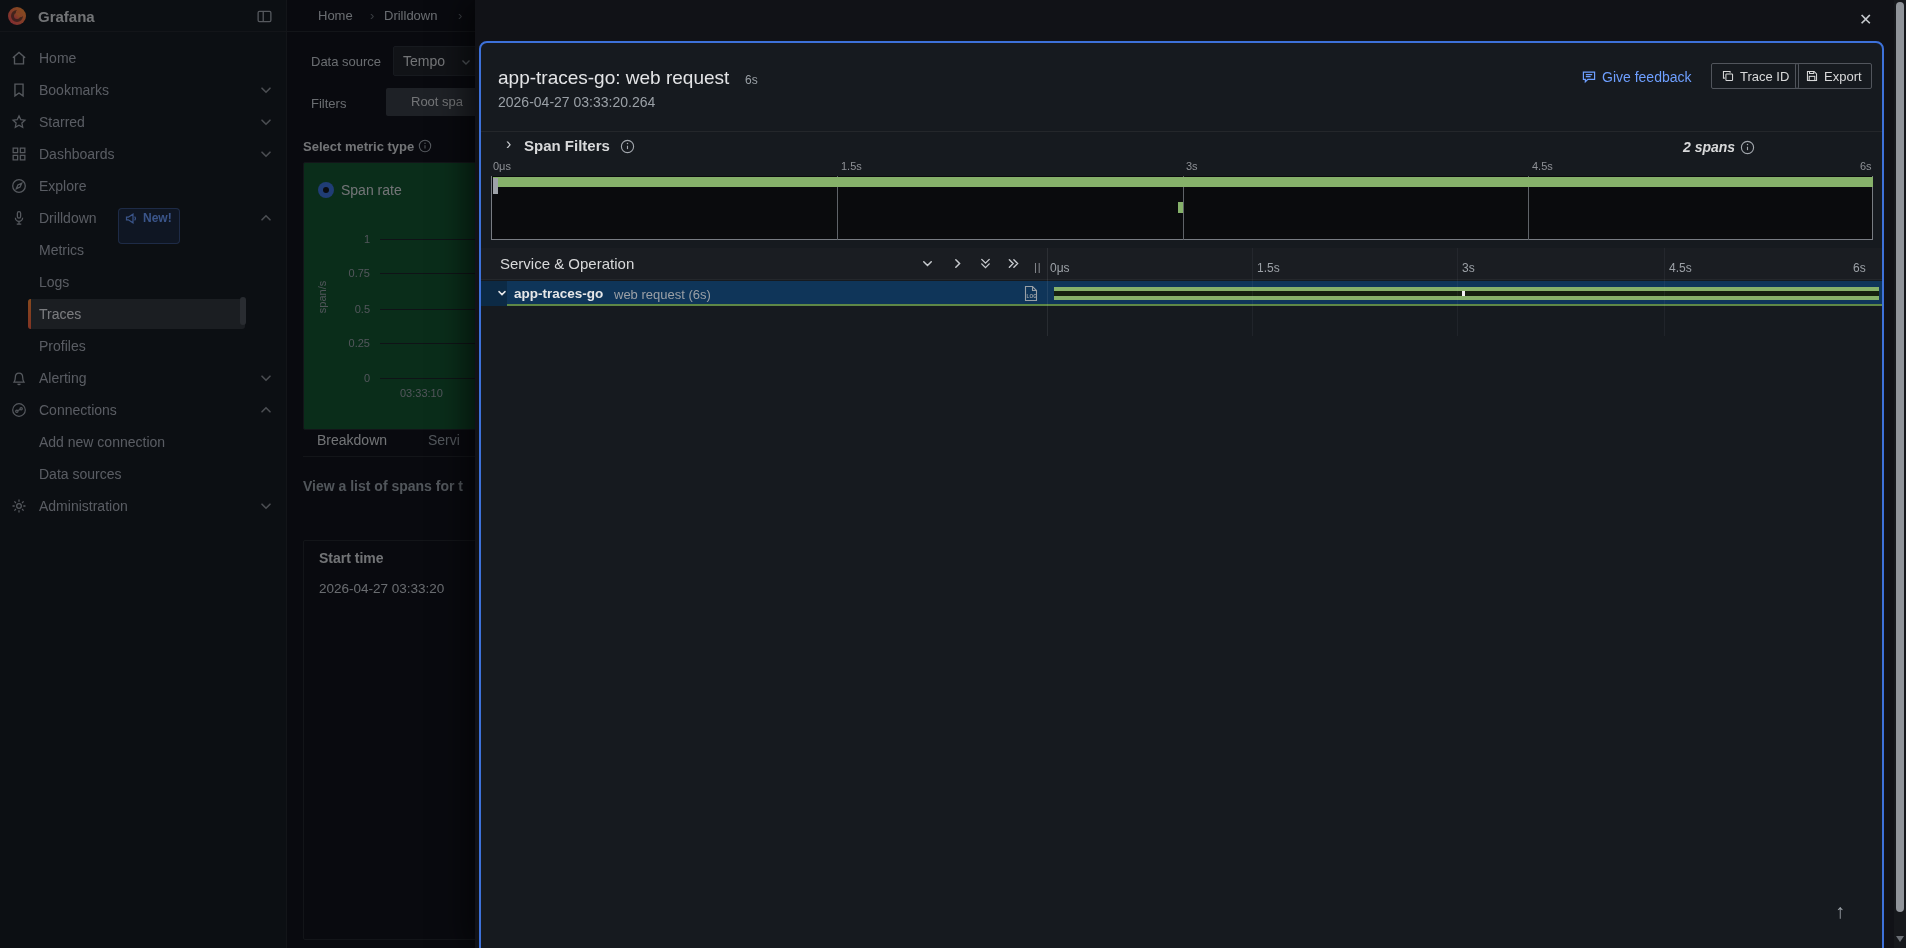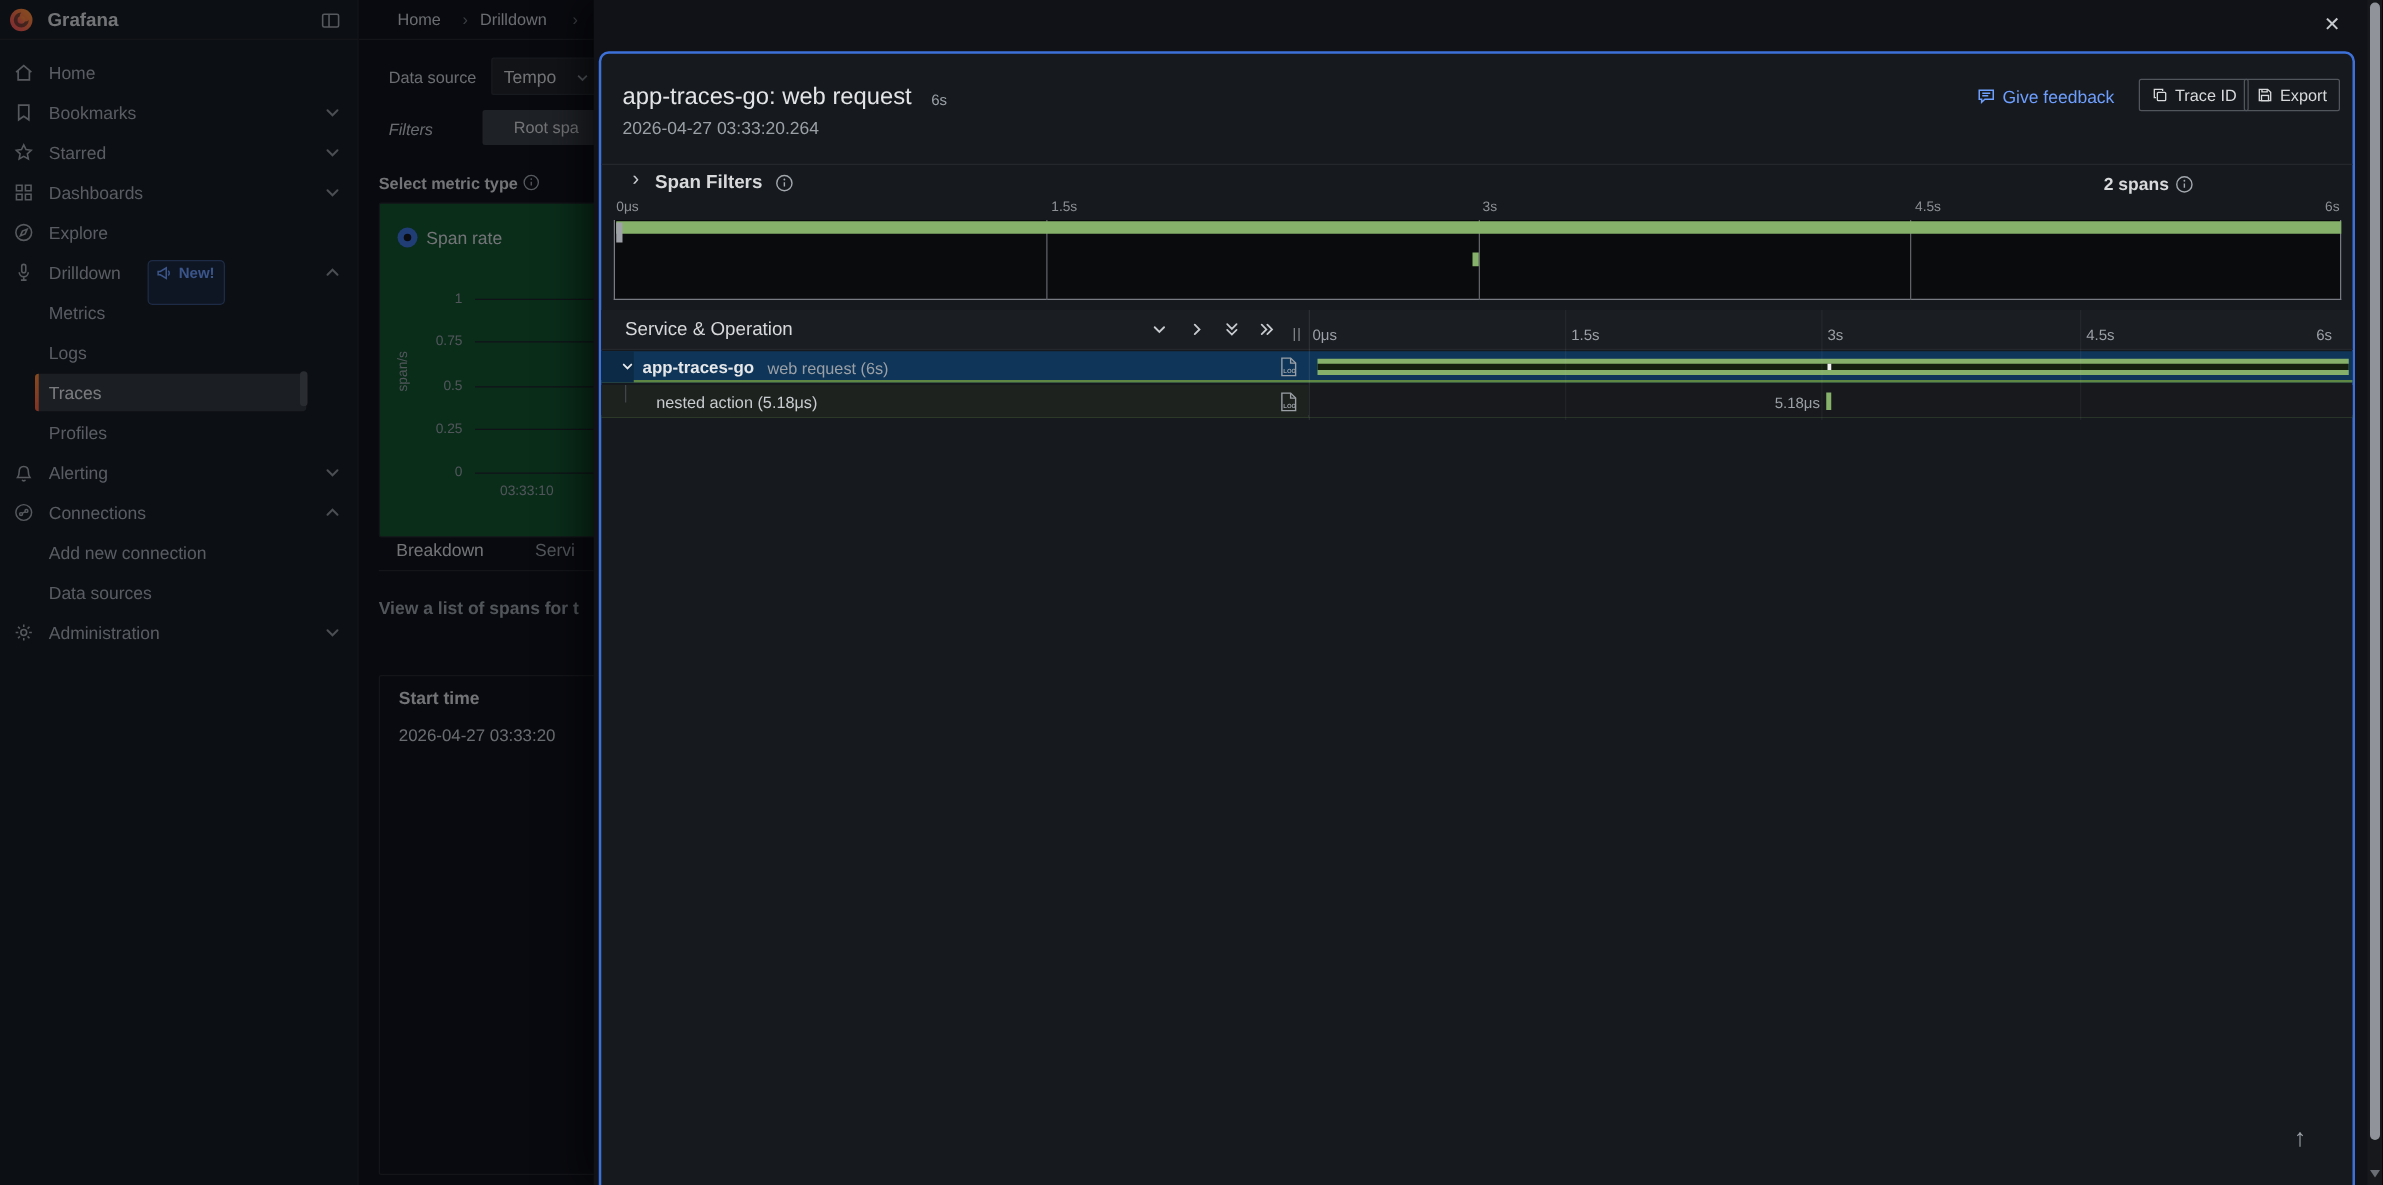--- a/index.html
+++ b/index.html
@@ -232,21 +232,21 @@
     <span class="abs lbl txt" style="left:24px;top:54px;font-weight:500;">Data source</span>
     <div class="abs" style="left:106px;top:46px;width:86px;height:30px;background:#202226;border:1px solid #2C3036;border-radius:2px;">
       <span class="abs txt" style="left:9px;top:6px;font-size:14px;color:#D8D9DA;">Tempo</span>
       <span class="abs" style="left:65px;top:8px;color:#9AA0A6;">
           <svg width="14" height="14" viewBox="0 0 16 16" fill="none" stroke="currentColor" stroke-width="1.6">
             <path d="M4 6.2l4 4 4-4"></path>
           </svg>
         </span>
     </div>
 
-    <span class="abs lbl txt" style="left:24px;top:96px;font-weight:500;font-style:italic;">Filters</span>
+    <span class="abs lbl txt" style="left:24px;top:96px;font-weight:500;">Filters</span>
     <div class="abs" style="left:99px;top:88px;width:92px;height:28px;background:#3A3D43;border-radius:2px;">
       <span class="abs txt" style="left:25px;top:6px;font-size:13px;color:#D8D9DA;font-weight:500;">Root spa</span>
     </div>
 
     <span class="abs txt" style="left:16px;top:139px;font-size:13px;font-weight:600;color:#D8D9DA;">Select metric type</span>
     <span class="abs ico" style="left:131px;top:139px;">
         <svg width="14" height="14" viewBox="0 0 16 16" fill="none" stroke="currentColor" stroke-width="1.2">
           <circle cx="8" cy="8" r="6.5"></circle>
           <path d="M8 7.2v3.6"></path>
           <circle cx="8" cy="4.9" r="0.8" fill="currentColor" stroke="none"></circle>
@@ -327,21 +327,21 @@
     <span class="abs" style="left:31px;top:135px;font-size:16px;color:#C7CACE;">›</span>
     <span class="abs txt" style="left:49px;top:137px;font-size:15px;font-weight:600;color:#D8D9DA;">Span Filters</span>
     <span class="abs ico" style="left:145px;top:139px;">
         <svg width="15" height="15" viewBox="0 0 16 16" fill="none" stroke="currentColor" stroke-width="1.2">
           <circle cx="8" cy="8" r="6.5"></circle>
           <path d="M8 7.2v3.6"></path>
           <circle cx="8" cy="4.9" r="0.8" fill="currentColor" stroke="none"></circle>
         </svg>
       </span>
 
-    <span class="abs txt" style="left:1208px;top:139px;font-size:14px;font-weight:600;color:#D8D9DA;">2 spans</span>
+    <span class="abs txt" style="left:1208px;top:139px;font-size:14px;font-weight:600;color:#D8D9DA;font-style:italic;">2 spans</span>
     <span class="abs ico" style="left:1265px;top:140px;">
         <svg width="15" height="15" viewBox="0 0 16 16" fill="none" stroke="currentColor" stroke-width="1.2">
           <circle cx="8" cy="8" r="6.5"></circle>
           <path d="M8 7.2v3.6"></path>
           <circle cx="8" cy="4.9" r="0.8" fill="currentColor" stroke="none"></circle>
         </svg>
       </span>
     <button class="btn btn-sm" style="left:1300px;top:134px;width:44px;">
         <span>Prev</span>
       </button>
@@ -409,35 +409,20 @@
             <path d="M8.5 1v4h4"></path>
             <text x="2.6" y="12.6" font-size="4.8" font-weight="bold" fill="currentColor" stroke="none">LOG</text>
           </svg>
       </span>
       <div class="spanbar" style="left:573px;top:6px;width:825px;height:13px;">
         <div class="midstripe"></div>
         <div class="abs" style="left:408px;top:4px;width:3px;height:5px;background:#F2F2F2;"></div>
       </div>
     </div>
 
-    <div class="abs" style="left:6px;top:308px;width:1401px;height:26px;border-bottom:2px solid #5E8746;">
-      <div class="abs" style="left:0;top:0;width:566px;height:26px;background:#1E221E;"></div>
-      <div class="abs" style="left:566px;top:0;width:835px;height:26px;background:#17191C;"></div>
-      <div class="vline" style="left:19px;top:0;height:14px;background:#41454B;"></div>
-      <span class="abs txt" style="left:44px;top:6px;font-size:13px;color:#C9CCCF;">nested action (5.18μs)</span>
-      <span class="abs" style="left:543px;top:5px;color:#9AA0A6;">
-        <svg width="14" height="17" viewBox="0 0 14 16" fill="none" stroke="currentColor" stroke-width="1.1">
-            <path d="M1.5 1h7l4 4v10h-11z"></path>
-            <path d="M8.5 1v4h4"></path>
-            <text x="2.6" y="12.6" font-size="4.8" font-weight="bold" fill="currentColor" stroke="none">LOG</text>
-          </svg>
-      </span>
-      <span class="abs" style="left:875px;top:7px;width:100px;text-align:right;font-size:12px;color:#9BA0A6;">5.18μs</span>
-      <div class="abs" style="left:980px;top:6px;width:4px;height:14px;background:#86B16A;"></div>
-    </div>
 
     <div class="vline" style="left:777px;top:248px;height:88px;background:rgba(204,204,220,0.06);"></div>
     <div class="vline" style="left:982px;top:248px;height:88px;background:rgba(204,204,220,0.06);"></div>
     <div class="vline" style="left:1189px;top:248px;height:88px;background:rgba(204,204,220,0.06);"></div>
     <div class="vline" style="left:572px;top:248px;height:88px;background:rgba(204,204,220,0.10);"></div>
 
     <span class="abs" style="left:1360px;top:900px;font-size:20px;color:#9AA0A6;">↑</span>
 
     <div class="abs" style="left:1419px;top:0;width:12px;height:948px;background:#16181C;">
       <div class="abs" style="left:2px;top:2px;width:8px;height:910px;background:#90949A;border-radius:4px;"></div>

